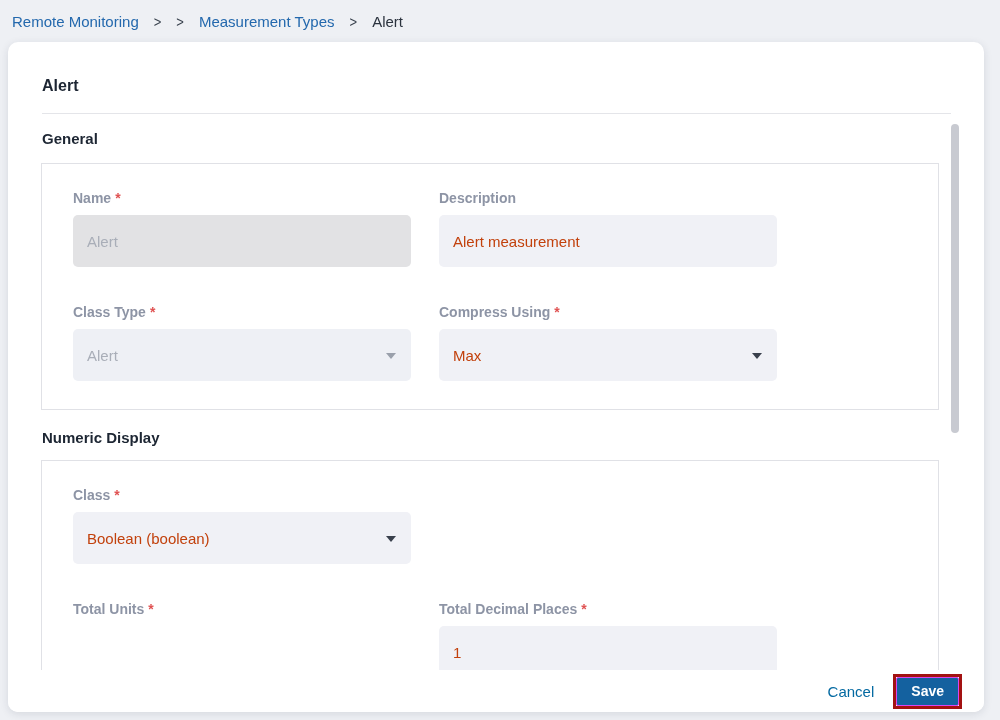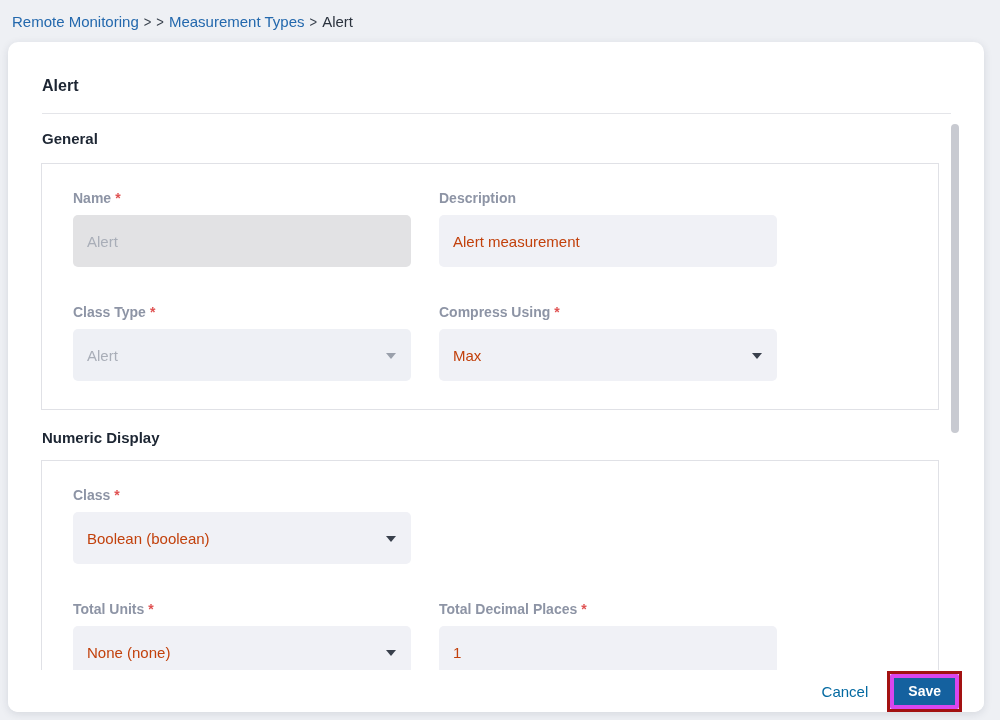--- a/index.html
+++ b/index.html
@@ -8,21 +8,21 @@
     width: 1000px; height: 720px;
     background: #eef0f4;
     font-family: "Liberation Sans", sans-serif;
     overflow: hidden;
     position: relative;
   }
 
   
   .breadcrumb {
     position: absolute; top: 0; left: 0; right: 0; height: 42px;
-    display: flex; align-items: center; gap: 5px;
+    display: flex; align-items: center; gap: 15px;
     padding-left: 12px; font-size: 15px;
   }
   .breadcrumb a { color: #2368ad; text-decoration: none; cursor: pointer; }
   .breadcrumb .sep { color: #39424e; font-size: 13px; transform: scaleY(1.15); }
   .breadcrumb .current { color: #2b333e; }
 
   
   .card {
     position: absolute; left: 8px; top: 42px; width: 976px; height: 670px;
     background: #ffffff; border-radius: 10px;
@@ -95,21 +95,21 @@
   .footer {
     position: absolute; left: 0; bottom: 0; width: 100%; height: 42px;
     background: #ffffff; border-radius: 0 0 10px 10px;
     display: flex; align-items: center; justify-content: flex-end;
     gap: 19px; padding-right: 22px;
   }
   .cancel-link { color: #0369a1; font-size: 15px; cursor: pointer; text-decoration: none; }
   .save-annotation { display: inline-block; border: 3px solid #a31212; line-height: 0; }
   .save-btn {
     background: #14619f; color: #ffffff; font-weight: bold; font-size: 14px;
-    border: 4px solid #d946ef; border-radius: 2px; padding: 5px 14px;
+    border: 1px solid #d946ef; border-radius: 2px; padding: 5px 14px;
     font-family: inherit; cursor: pointer; line-height: 17px;
   }
 </style>
 </head>
 <body>
 
 <nav class="breadcrumb">
   <a>Remote Monitoring</a>
   <span class="sep">&gt;</span>
   <span class="sep">&gt;</span>
@@ -162,24 +162,20 @@
         <label><span>Class</span><span class="req">*</span></label>
         <div class="control select">
           <span>Boolean (boolean)</span>
           <span class="caret"></span>
         </div>
       </div>
 
 
       <div class="field col1 row2">
         <label><span>Total Units</span><span class="req">*</span></label>
-        <div class="control select">
-          <span>None (none)</span>
-          <span class="caret"></span>
-        </div>
       </div>
 
       <div class="field col2 row2">
         <label><span>Total Decimal Places</span><span class="req">*</span></label>
         <input class="control" value="1" style="">
       </div>
 
     </div>
   </div>
 

